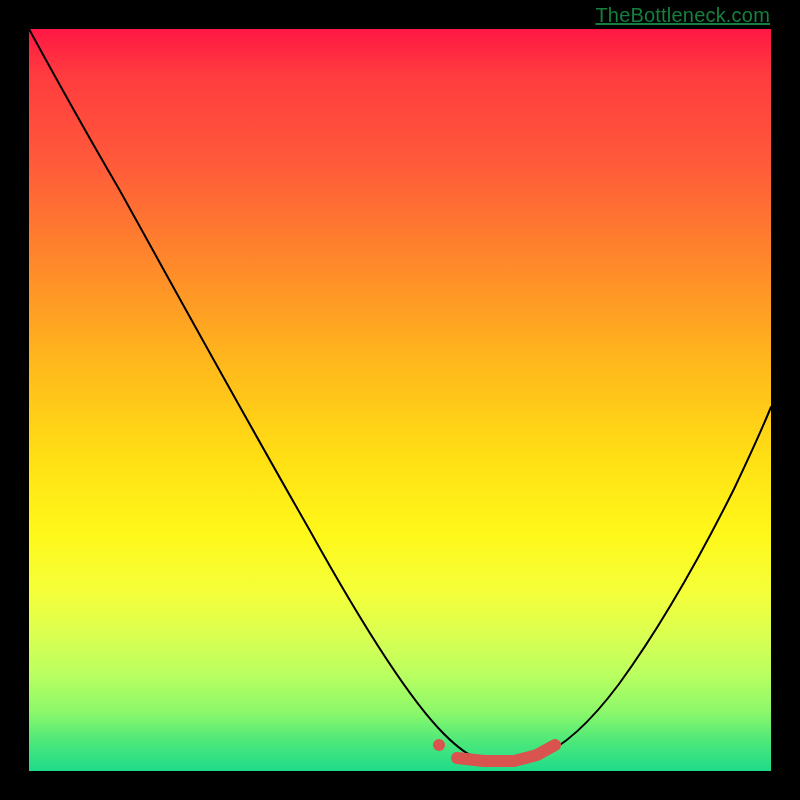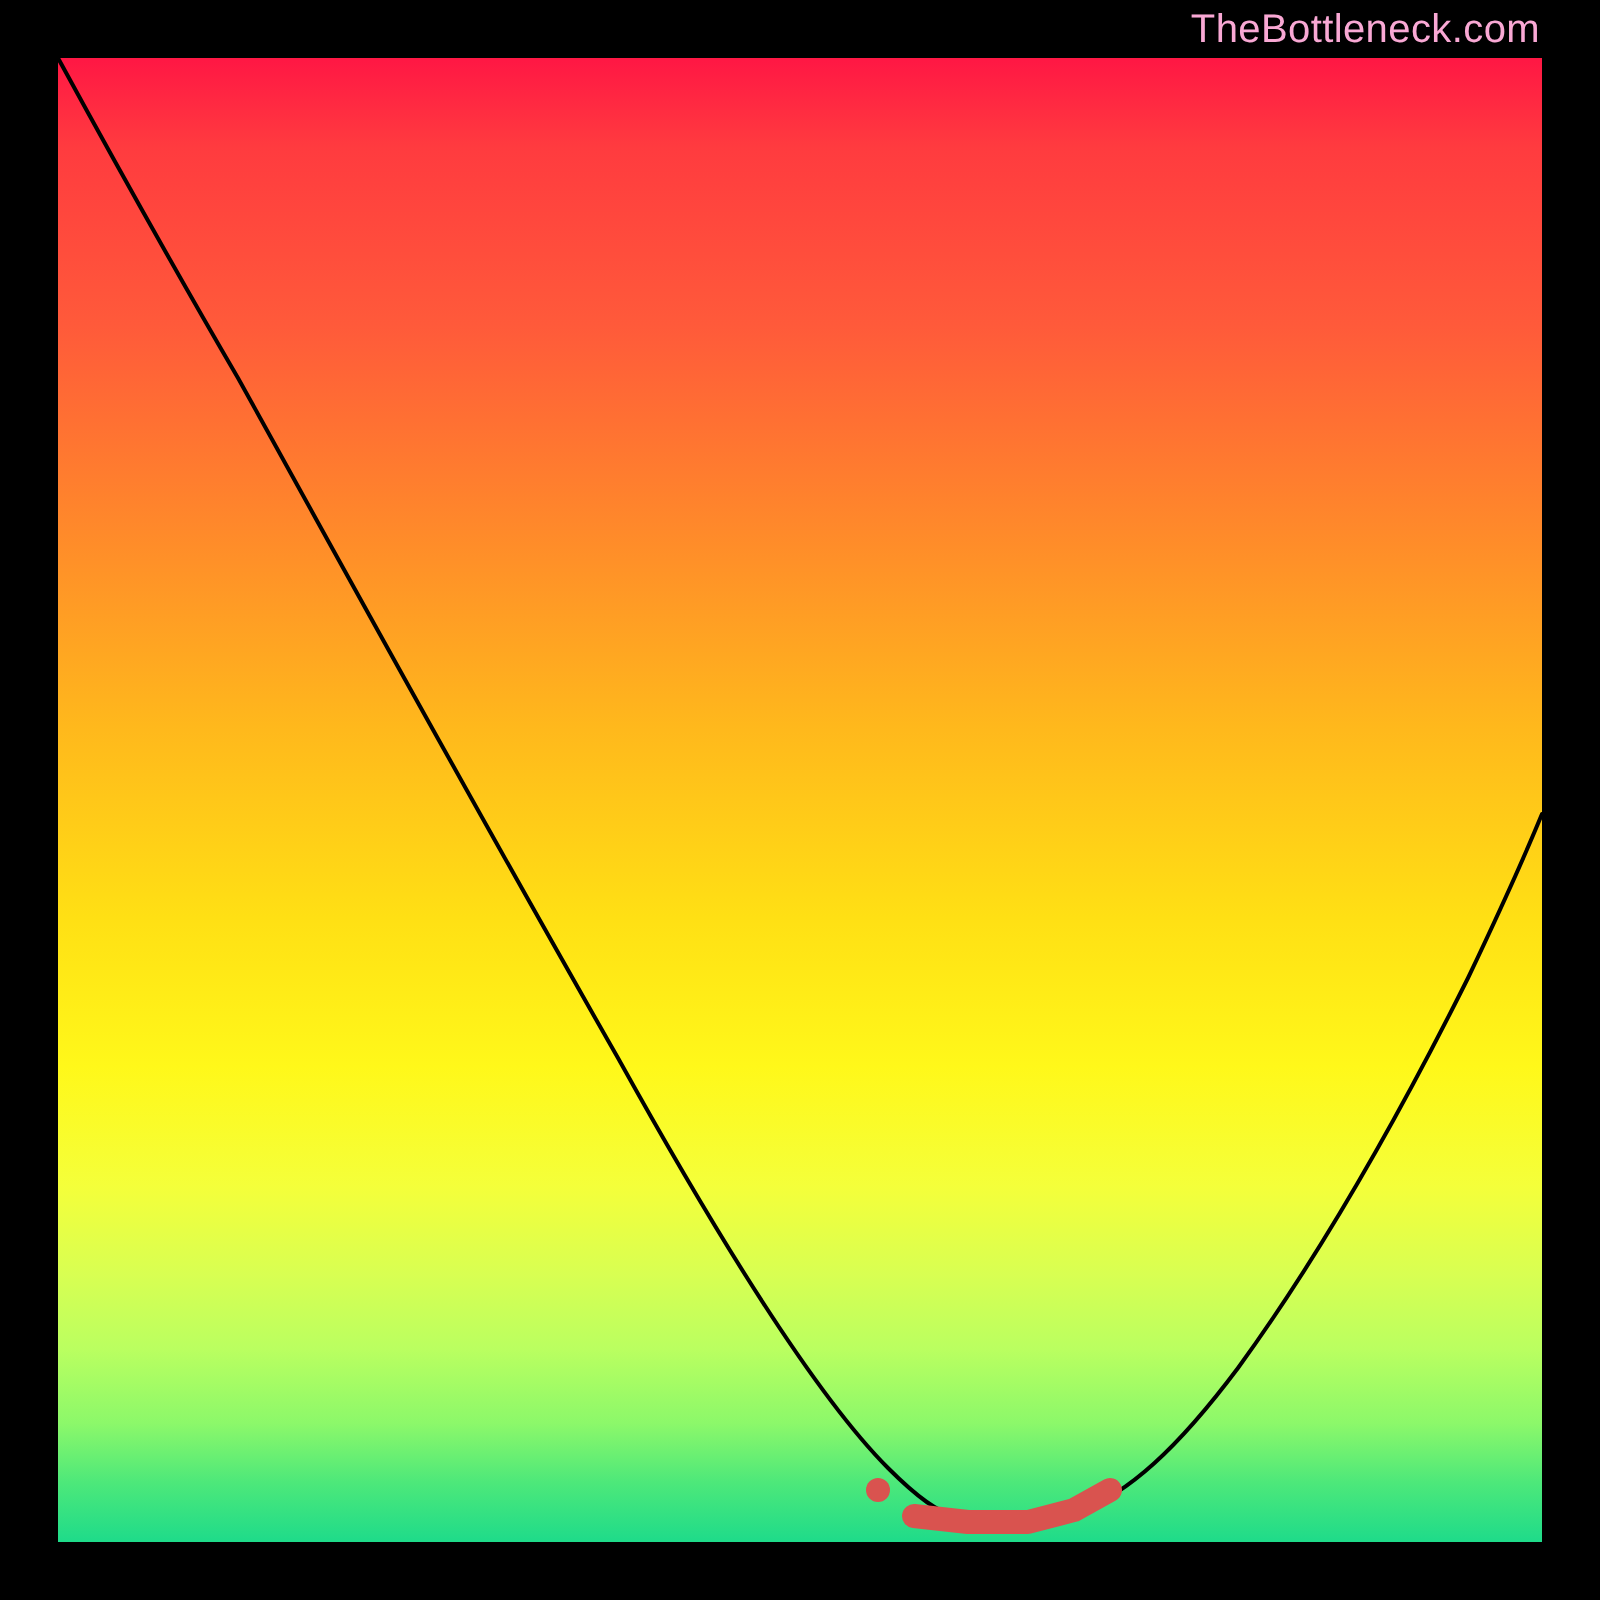--- a/index.html
+++ b/index.html
@@ -38,23 +38,24 @@
       #d8ff52 82%,
       #baff60 87%,
       #8cf86a 92%,
       #4de87a 96%,
       #1edb8a 100%);
   }
   .attribution {
     position: absolute;
     top: 4px;
     right: 30px;
-    color: #f9a8d4;
+    color: #15803d;
     font-size: 20px;
     letter-spacing: 0.2px;
+    text-decoration: underline;
   }
   svg.overlay {
     position: absolute;
     left: 29px;
     top: 29px;
     width: 742px;
     height: 742px;
     overflow: visible;
   }
   .curve {

